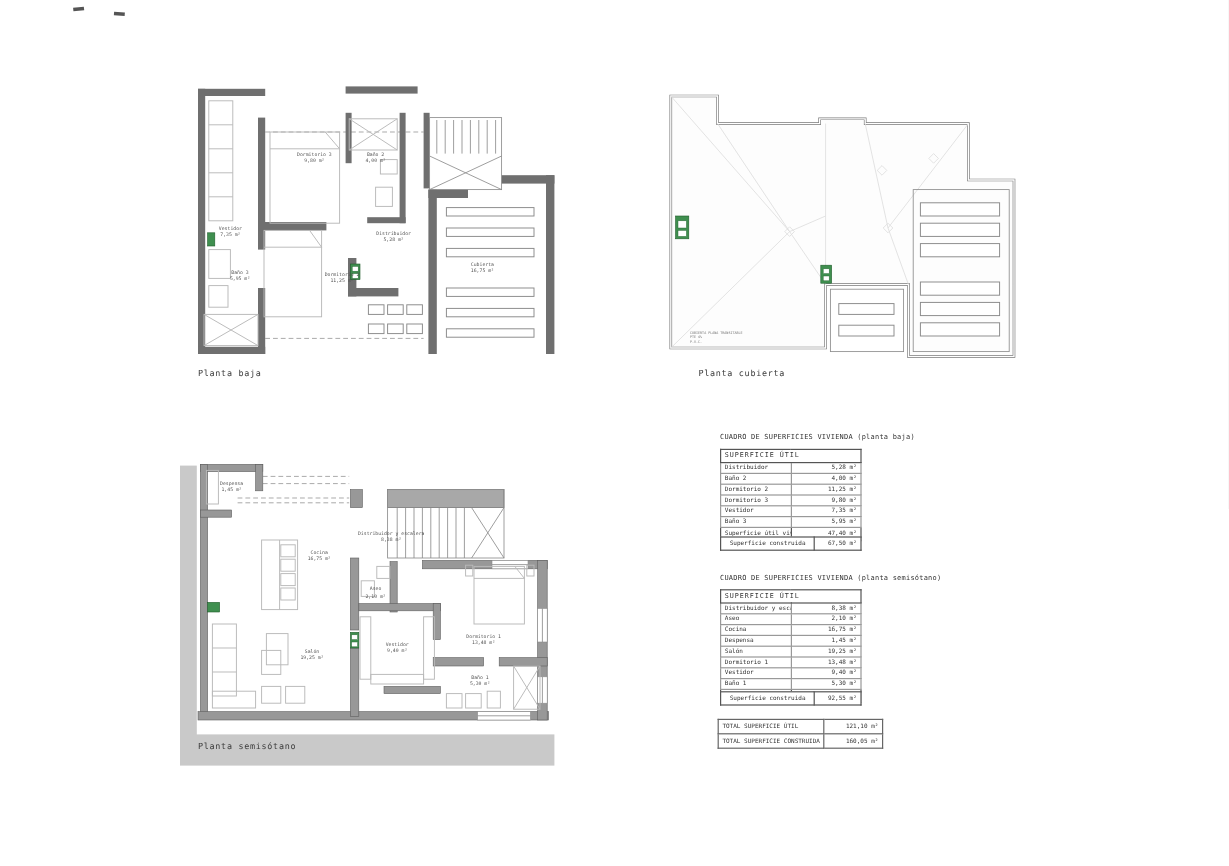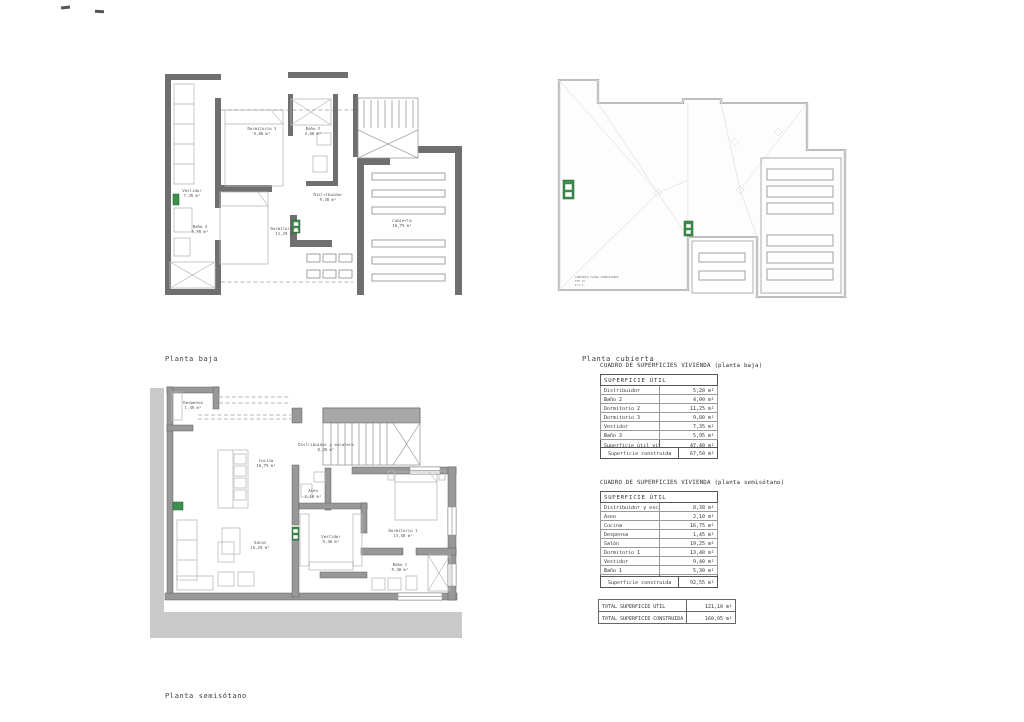--- a/index.html
+++ b/index.html
@@ -1,19 +1,19 @@
 <!DOCTYPE html>
 <html><head>
 <meta charset="utf-8">
 <style>
   html,body{margin:0;padding:0;background:#e8e8e8;}
   .canvas{position:relative;width:1024px;height:722px;background:#ffffff;overflow:hidden;
           font-family:"DejaVu Sans Mono", monospace;color:#333;}
   .abs{position:absolute;}
-  .plan-title{position:absolute;font-size:7px;letter-spacing:0.6px;color:#3a3a3a;margin-top:48px;}
+  .plan-title{position:absolute;font-size:7px;letter-spacing:0.6px;color:#3a3a3a;}
   .mark{position:absolute;background:#555;width:9px;height:2.5px;}
   
   .wall{fill:#6f6f6f;}
   .wallb{fill:#989898;stroke:#5f5f5f;stroke-width:0.5;}
   .terrain{fill:#c9c9c9;}
   .landing{fill:#a8a8a8;stroke:#5f5f5f;stroke-width:0.5;}
   .furn{fill:none;stroke:#b9b9b9;stroke-width:0.8;}
   .thin{fill:none;stroke:#8c8c8c;stroke-width:0.7;}
   .faint{fill:none;stroke:#dedede;stroke-width:0.7;}
   .slat{fill:#ffffff;stroke:#8a8a8a;stroke-width:0.8;}
@@ -299,21 +299,21 @@
       <text class="rlabel" x="112" y="172">Salón</text>
       <text class="rlabel" x="112" y="177">19,25 m²</text>
       <text class="rlabel" x="183" y="166">Vestidor</text>
       <text class="rlabel" x="183" y="171">9,40 m²</text>
       <text class="rlabel" x="255" y="160">Dormitorio 1</text>
       <text class="rlabel" x="255" y="165">13,48 m²</text>
       <text class="rlabel" x="252" y="194">Baño 1</text>
       <text class="rlabel" x="252" y="199">5,30 m²</text>
     </g>
   </svg>
-  <div class="plan-title" style="left:165px;top:644px;">Planta semisótano</div>
+  <div class="plan-title" style="left:165px;top:618px;">Planta semisótano</div>
 
   <div class="tbl-title" style="left:600px;top:362px;">CUADRO DE SUPERFICIES VIVIENDA (planta baja)</div>
 
   <table class="areas abs" style="left:600px;top:374px;">
     <tbody>
         <tr class="hdr">
       <td colspan="2">SUPERFICIE ÚTIL</td>
     </tr>
     <tr>
       <td>Distribuidor</td>

